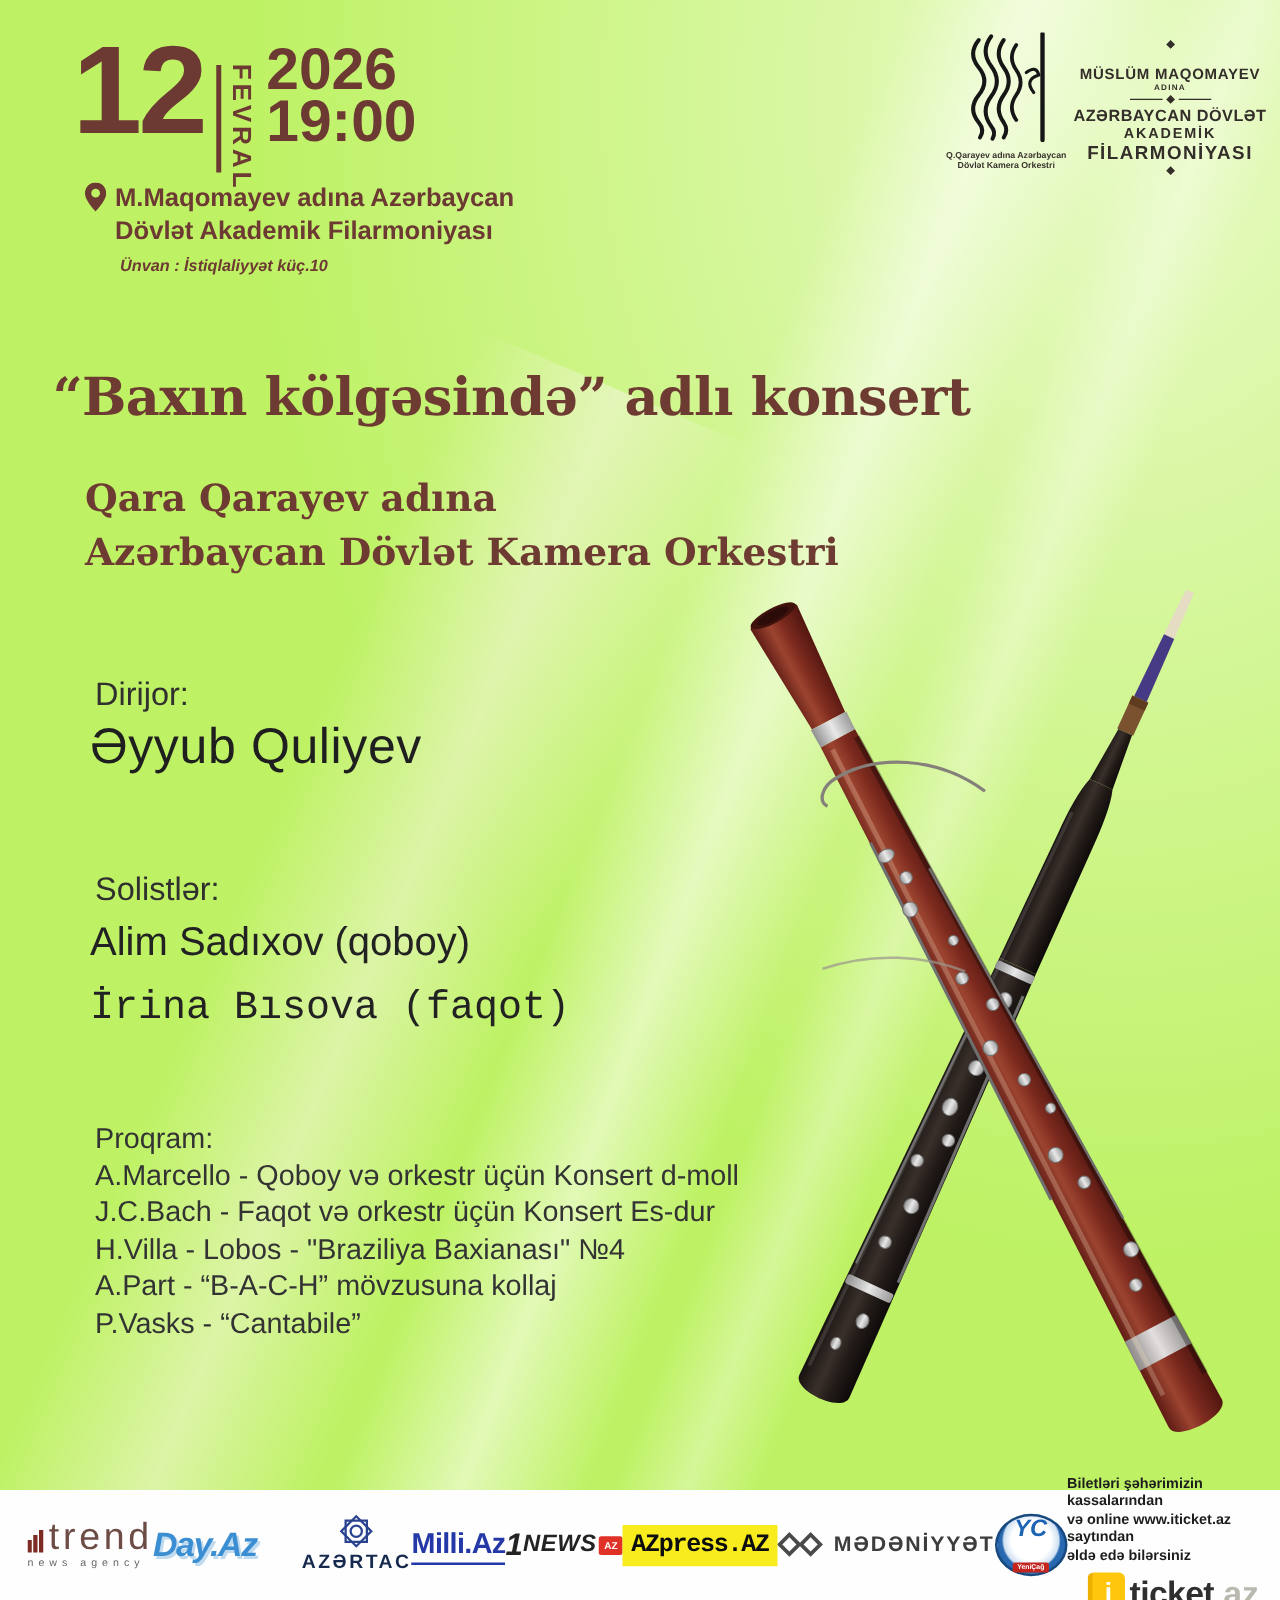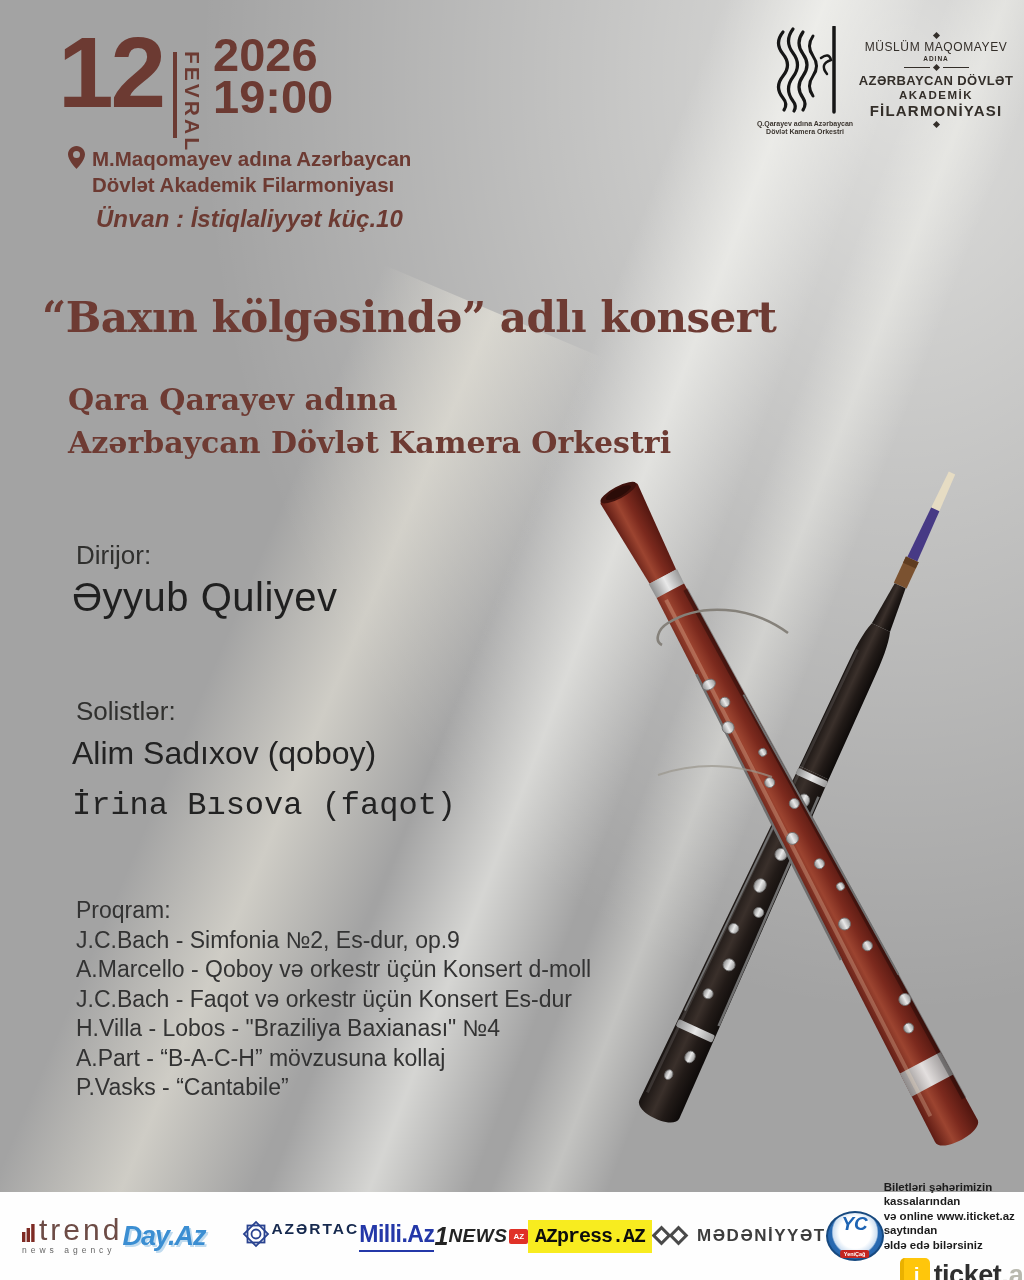--- a/index.html
+++ b/index.html
@@ -1,44 +1,44 @@
 <!DOCTYPE html>
 <html><head>
 <meta charset="utf-8">
 <style>
   html,body{margin:0;padding:0;}
   .poster{
     position:relative;width:1024px;height:1280px;overflow:hidden;
-    background:#a3a3a3;
+    background:#bef264;
     font-family:"Liberation Sans","DejaVu Sans",sans-serif;
   }
   .bg-light{position:absolute;inset:0;background:radial-gradient(ellipse at 88% 6%, rgba(255,255,252,.65), rgba(255,255,252,0) 55%);}
   .streak{position:absolute;pointer-events:none;}
   .s1{left:470px;top:-120px;width:190px;height:1600px;transform:rotate(21deg);
       background:linear-gradient(90deg,rgba(255,255,250,0) 0%,rgba(255,255,250,.55) 50%,rgba(255,255,250,0) 100%);}
   .s2{left:690px;top:-120px;width:110px;height:1600px;transform:rotate(21deg);
       background:linear-gradient(90deg,rgba(255,255,248,0),rgba(255,255,248,.35),rgba(255,255,248,0));}
   .s3{left:120px;top:260px;width:240px;height:1300px;transform:rotate(23deg);
       background:linear-gradient(90deg,rgba(250,246,232,0),rgba(250,246,232,.5),rgba(250,246,232,0));}
 
   
   .day{position:absolute;left:58px;top:22px;font-size:100px;line-height:1;font-weight:bold;color:#6c3a32;letter-spacing:-3px;}
   .vline{position:absolute;left:173px;top:52px;width:4px;height:86px;background:#6c3a32;}
   .month{position:absolute;left:180px;top:51px;writing-mode:vertical-rl;text-orientation:mixed;
          font-size:21px;font-weight:bold;color:#6c3a32;letter-spacing:3px;}
   .datetime{position:absolute;left:213px;top:34px;font-weight:bold;color:#6c3a32;font-size:47px;line-height:42px;letter-spacing:0px;}
   .venue{position:absolute;left:68px;top:146px;display:flex;gap:7px;color:#6c3a32;}
   .venue-text{font-size:20.5px;font-weight:bold;line-height:26px;}
-  .address{position:absolute;left:96px;top:205px;font-size:24px;font-weight:bold;font-style:italic;color:#6c3a32;}
+  .address{position:absolute;left:96px;top:205px;font-size:13px;font-weight:bold;font-style:italic;color:#6c3a32;}
 
   
   .chamber-logo{position:absolute;left:744px;top:26px;width:122px;text-align:center;}
   .chamber-caption{font-size:7px;line-height:8px;color:#3b352f;font-weight:bold;margin-top:2px;}
   .phil-logo{position:absolute;left:858px;top:30px;width:156px;text-align:center;color:#332e29;}
-  .phil-l1{font-size:12px;font-weight:normal;letter-spacing:.6px;margin-top:2px;}
+  .phil-l1{font-size:12px;font-weight:bold;letter-spacing:.6px;margin-top:14px;}
   .phil-l2{font-size:6.5px;font-weight:bold;letter-spacing:1px;margin-top:1px;}
   .phil-l3{font-size:13px;font-weight:bold;letter-spacing:.4px;margin-top:3px;}
   .phil-l4{font-size:11.5px;font-weight:bold;letter-spacing:1.5px;margin-top:1px;}
   .phil-l5{font-size:15px;font-weight:bold;letter-spacing:1.2px;margin-top:1px;}
   .flourish{display:flex;align-items:center;justify-content:center;gap:4px;margin-top:3px;}
   .fl-line{width:26px;height:1px;background:#332e29;}
   .dmd{width:5px;height:5px;background:#332e29;transform:rotate(45deg);}
 
   
   .title{position:absolute;left:42px;top:293px;font-family:"DejaVu Serif","Liberation Serif",serif;
@@ -58,21 +58,21 @@
   
   .footer{position:absolute;left:0;top:1192px;width:1024px;height:88px;background:#fefefe;
           display:flex;align-items:center;justify-content:space-between;padding:0 18px 0 22px;box-sizing:border-box;}
   .partner{flex-shrink:0;}
   .trend{display:flex;flex-direction:column;}
   .trend-row{display:flex;align-items:flex-end;gap:3px;}
   .trend-text{font-size:30px;line-height:26px;color:#6d4c46;letter-spacing:3px;}
   .trend-sub{font-size:8.5px;letter-spacing:4px;color:#666;margin-top:2px;}
   .dayaz{font-size:27px;font-weight:900;font-style:italic;color:#3b8ed2;letter-spacing:-1px;
          text-shadow:2px 2px 0 rgba(150,195,228,.6);}
-  .azertac{display:flex;flex-direction:row;align-items:flex-start;transform:translateY(-2px);margin-left:36px;}
+  .azertac{display:flex;flex-direction:column;align-items:center;transform:translateY(-2px);margin-left:36px;}
   .azertac-text{font-size:15.5px;font-weight:bold;color:#16294e;letter-spacing:2px;margin-top:1px;}
   .milli{font-size:23px;font-weight:900;color:#2438a8;border-bottom:2.5px solid #2438a8;
          padding-bottom:2px;letter-spacing:-.5px;}
   .onenews{display:flex;align-items:center;color:#232323;font-style:italic;font-weight:900;}
   .onenews .one{font-size:25px;}
   .onenews .news{font-size:19px;letter-spacing:.5px;}
   .news-badge{background:#e03127;color:#fff;font-size:8px;font-weight:bold;font-style:normal;
               padding:3px 4px;border-radius:2px;margin-left:2px;}
   .azpress{background:#f8ec1f;padding:5px 7px;font-family:"Liberation Mono","DejaVu Sans Mono",monospace;
            font-weight:bold;font-size:20px;color:#0d0d0d;letter-spacing:-1px;}
@@ -163,21 +163,20 @@
   </div>
 
   <div class="label cond-label">Dirijor:</div>
   <div class="cond-name">Əyyub Quliyev</div>
   <div class="label sol-label">Solistlər:</div>
   <div class="sol-1">Alim Sadıxov (qoboy)</div>
   <div class="sol-2">İrina Bısova (faqot)</div>
 
   <div class="program">
     <div>Proqram:</div>
-    <div>J.C.Bach - Simfonia №2, Es-dur, op.9</div>
     <div>A.Marcello - Qoboy və orkestr üçün Konsert d-moll</div>
     <div>J.C.Bach - Faqot və orkestr üçün Konsert Es-dur</div>
     <div>H.Villa - Lobos - "Braziliya Baxianası" №4</div>
     <div>A.Part - “B-A-C-H” mövzusuna kollaj</div>
     <div>P.Vasks - “Cantabile”</div>
   </div>
 
   <svg class="instruments" width="484" height="738" viewBox="0 0 484 738">
     <defs>
       <linearGradient id="wood" x1="0" y1="0" x2="1" y2="0">

